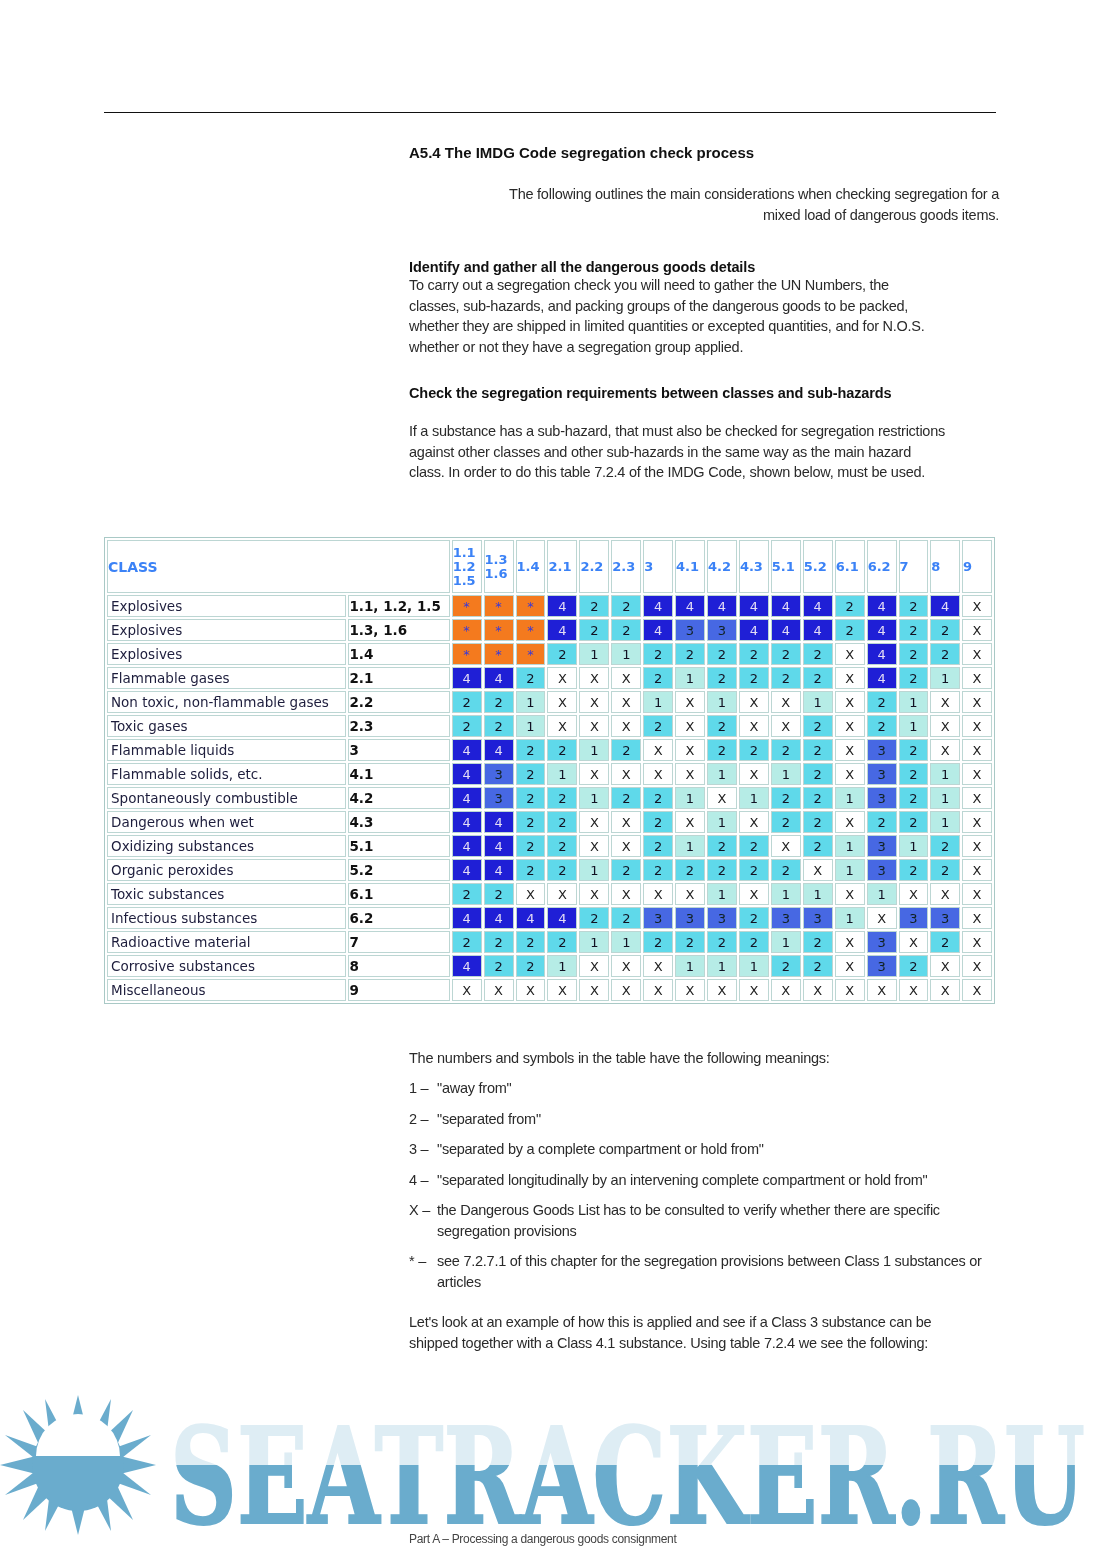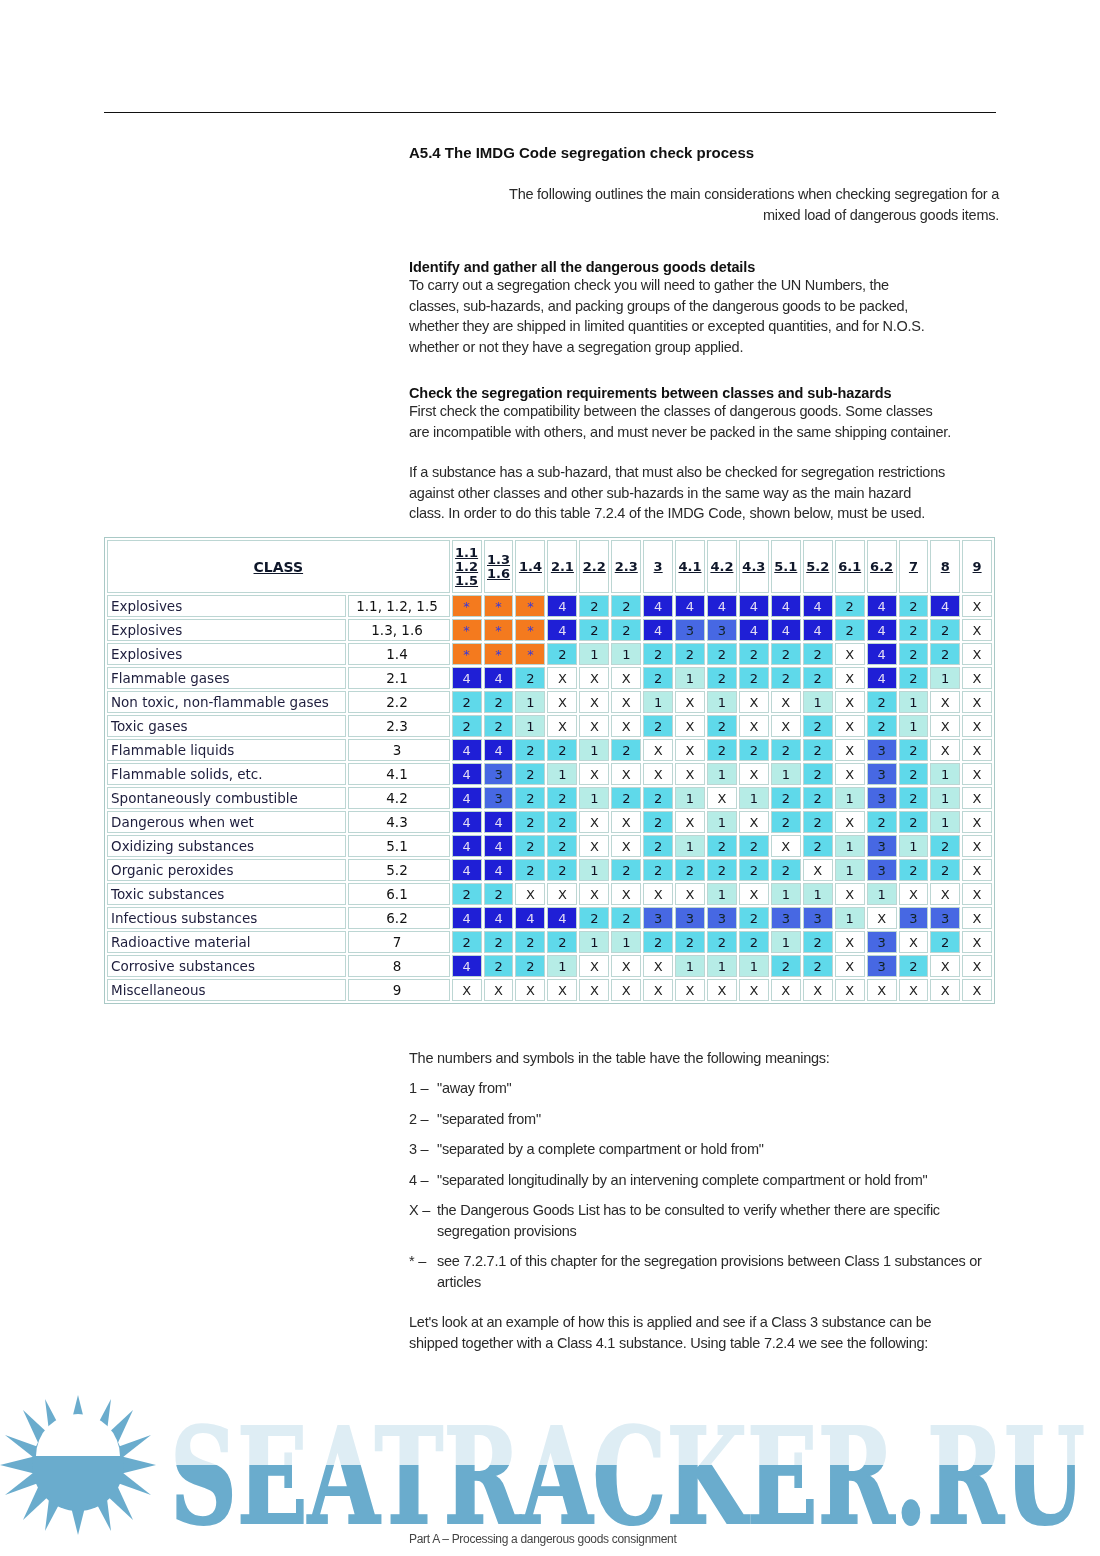--- a/index.html
+++ b/index.html
@@ -7,24 +7,24 @@
   .rule { position: absolute; left: 104px; top: 112px; width: 892px; height: 0; border-top: 1.5px solid #111; }
   .col { position: absolute; left: 409px; width: 590px; }
   .h2 { font-weight: bold; font-size: 15px; color: #111; }
   .h3 { font-weight: bold; font-size: 14.5px; color: #111; letter-spacing: -0.1px; }
   .p { font-size: 14.5px; line-height: 20.5px; color: #2a2a2a; letter-spacing: -0.25px; }
 
   
   .tbl-wrap { position: absolute; left: 104px; top: 537px; width: 889px; border: 1px solid #a9c9c6; background: #fff; }
   table.seg { border-collapse: separate; border-spacing: 2px; width: 100%; font-family: "DejaVu Sans", sans-serif; }
   table.seg td, table.seg th { border: 1px solid #bcd6d3; padding: 0; height: 20px; font-size: 13px; }
-  table.seg th { font-weight: bold; color: #0f172a; font-size: 13px; line-height: 14px; text-align: center; background: #fff; text-decoration: underline; }
+  table.seg th { font-weight: bold; color: #3b82f6; font-size: 13px; line-height: 14px; text-align: left; background: #fff; }
   table.seg th.cls { font-size: 14px; height: 51px; }
   table.seg td.name { text-align: left; padding-left: 3px; color: #1d1d3c; font-size: 13.5px; width: 236px; }
-  table.seg td.num { text-align: center; padding-right: 4px; font-weight: normal; color: #111; width: 96px; font-size: 13.5px; }
+  table.seg td.num { text-align: left; padding-right: 4px; font-weight: bold; color: #111; width: 96px; font-size: 13.5px; }
   table.seg td.c { text-align: center; width: 28px; color: #111; }
   .v-star { background: #f47a1e; color: #3a3ad8 !important; }
   .v-4 { background: #1f1fd6; color: #e3dcf5 !important; }
   .v-3 { background: #4768e3; color: #122 !important; }
   .v-2 { background: #5fd9ea; color: #112 !important; }
   .v-1 { background: #b6ece6; color: #112 !important; }
   .v-X { background: #ffffff; color: #222 !important; }
 
   .legend-item { position: absolute; left: 409px; font-size: 14.5px; color: #2a2a2a; letter-spacing: -0.25px; line-height: 20.5px; }
   .legend-item .sym { display: inline-block; width: 28px; }
@@ -53,24 +53,20 @@
   <div class="p">
     <div>To carry out a segregation check you will need to gather the UN Numbers, the</div>
     <div>classes, sub-hazards, and packing groups of the dangerous goods to be packed,</div>
     <div>whether they are shipped in limited quantities or excepted quantities, and for N.O.S.</div>
     <div>whether or not they have a segregation group applied.</div>
   </div>
 </div>
 
 <div class="col" style="top:385px;">
   <div class="h3">Check the segregation requirements between classes and sub-hazards</div>
-  <div class="p">
-    <div>First check the compatibility between the classes of dangerous goods. Some classes</div>
-    <div>are incompatible with others, and must never be packed in the same shipping container.</div>
-  </div>
   <div class="p" style="margin-top:20px;">
     <div>If a substance has a sub-hazard, that must also be checked for segregation restrictions</div>
     <div>against other classes and other sub-hazards in the same way as the main hazard</div>
     <div>class. In order to do this table 7.2.4 of the IMDG Code, shown below, must be used.</div>
   </div>
 </div>
 
 <div class="tbl-wrap">
   <table class="seg" id="seg-table">
     <thead>

